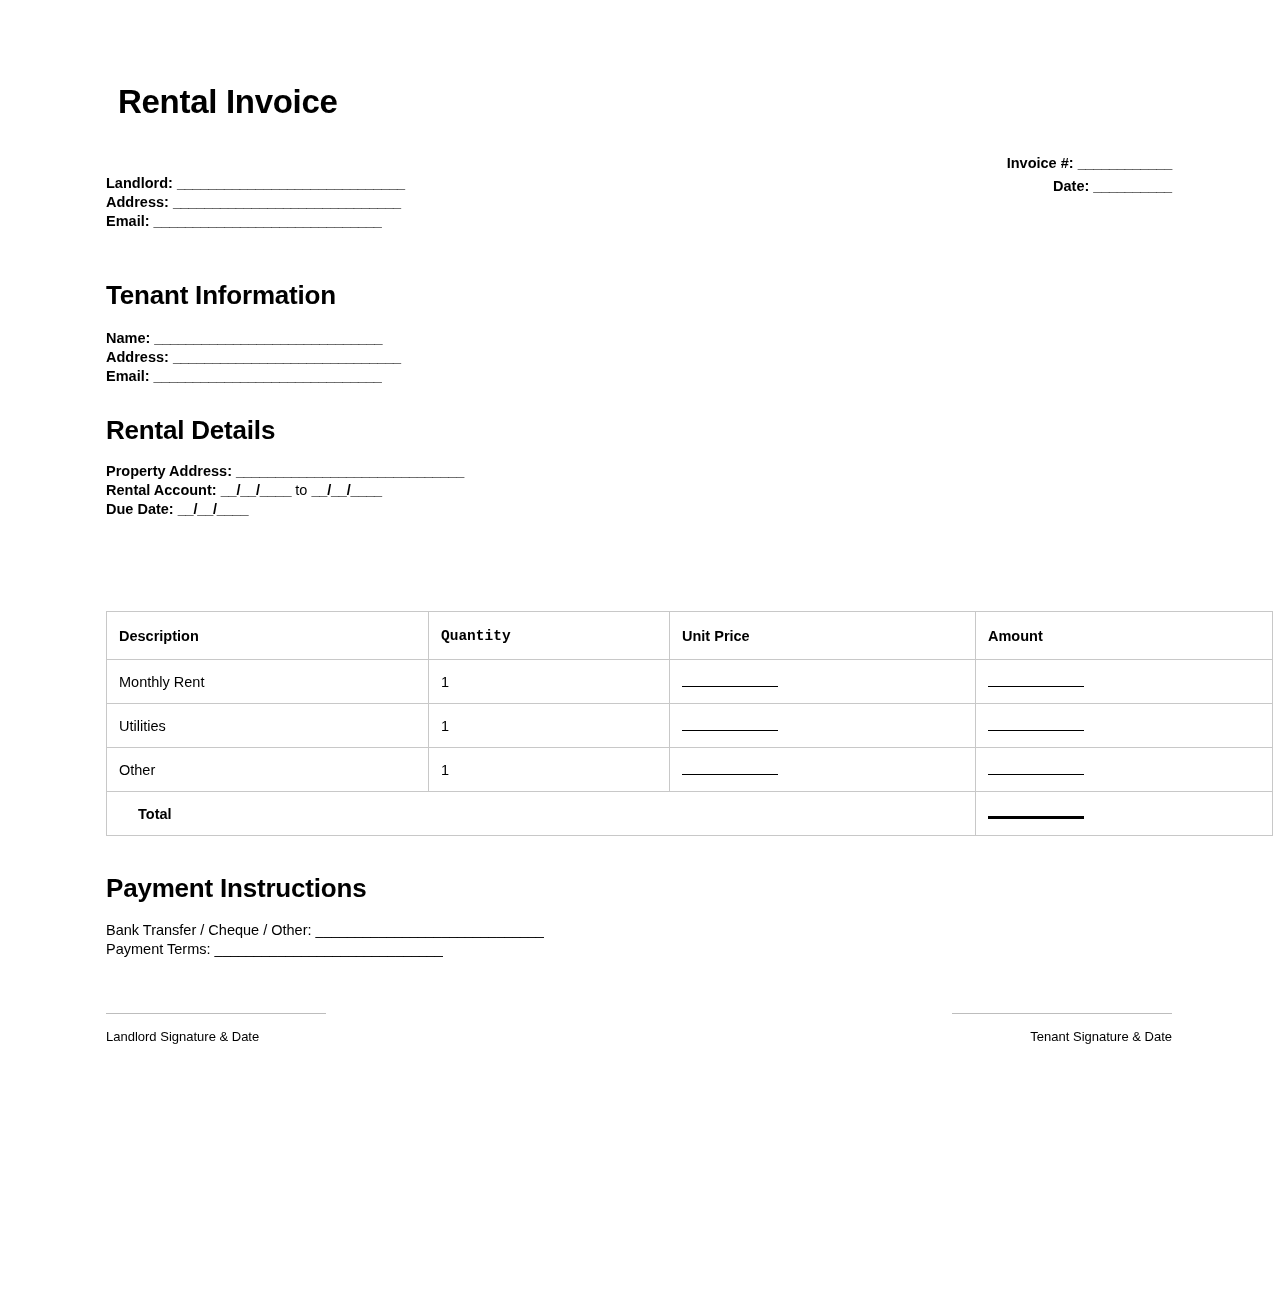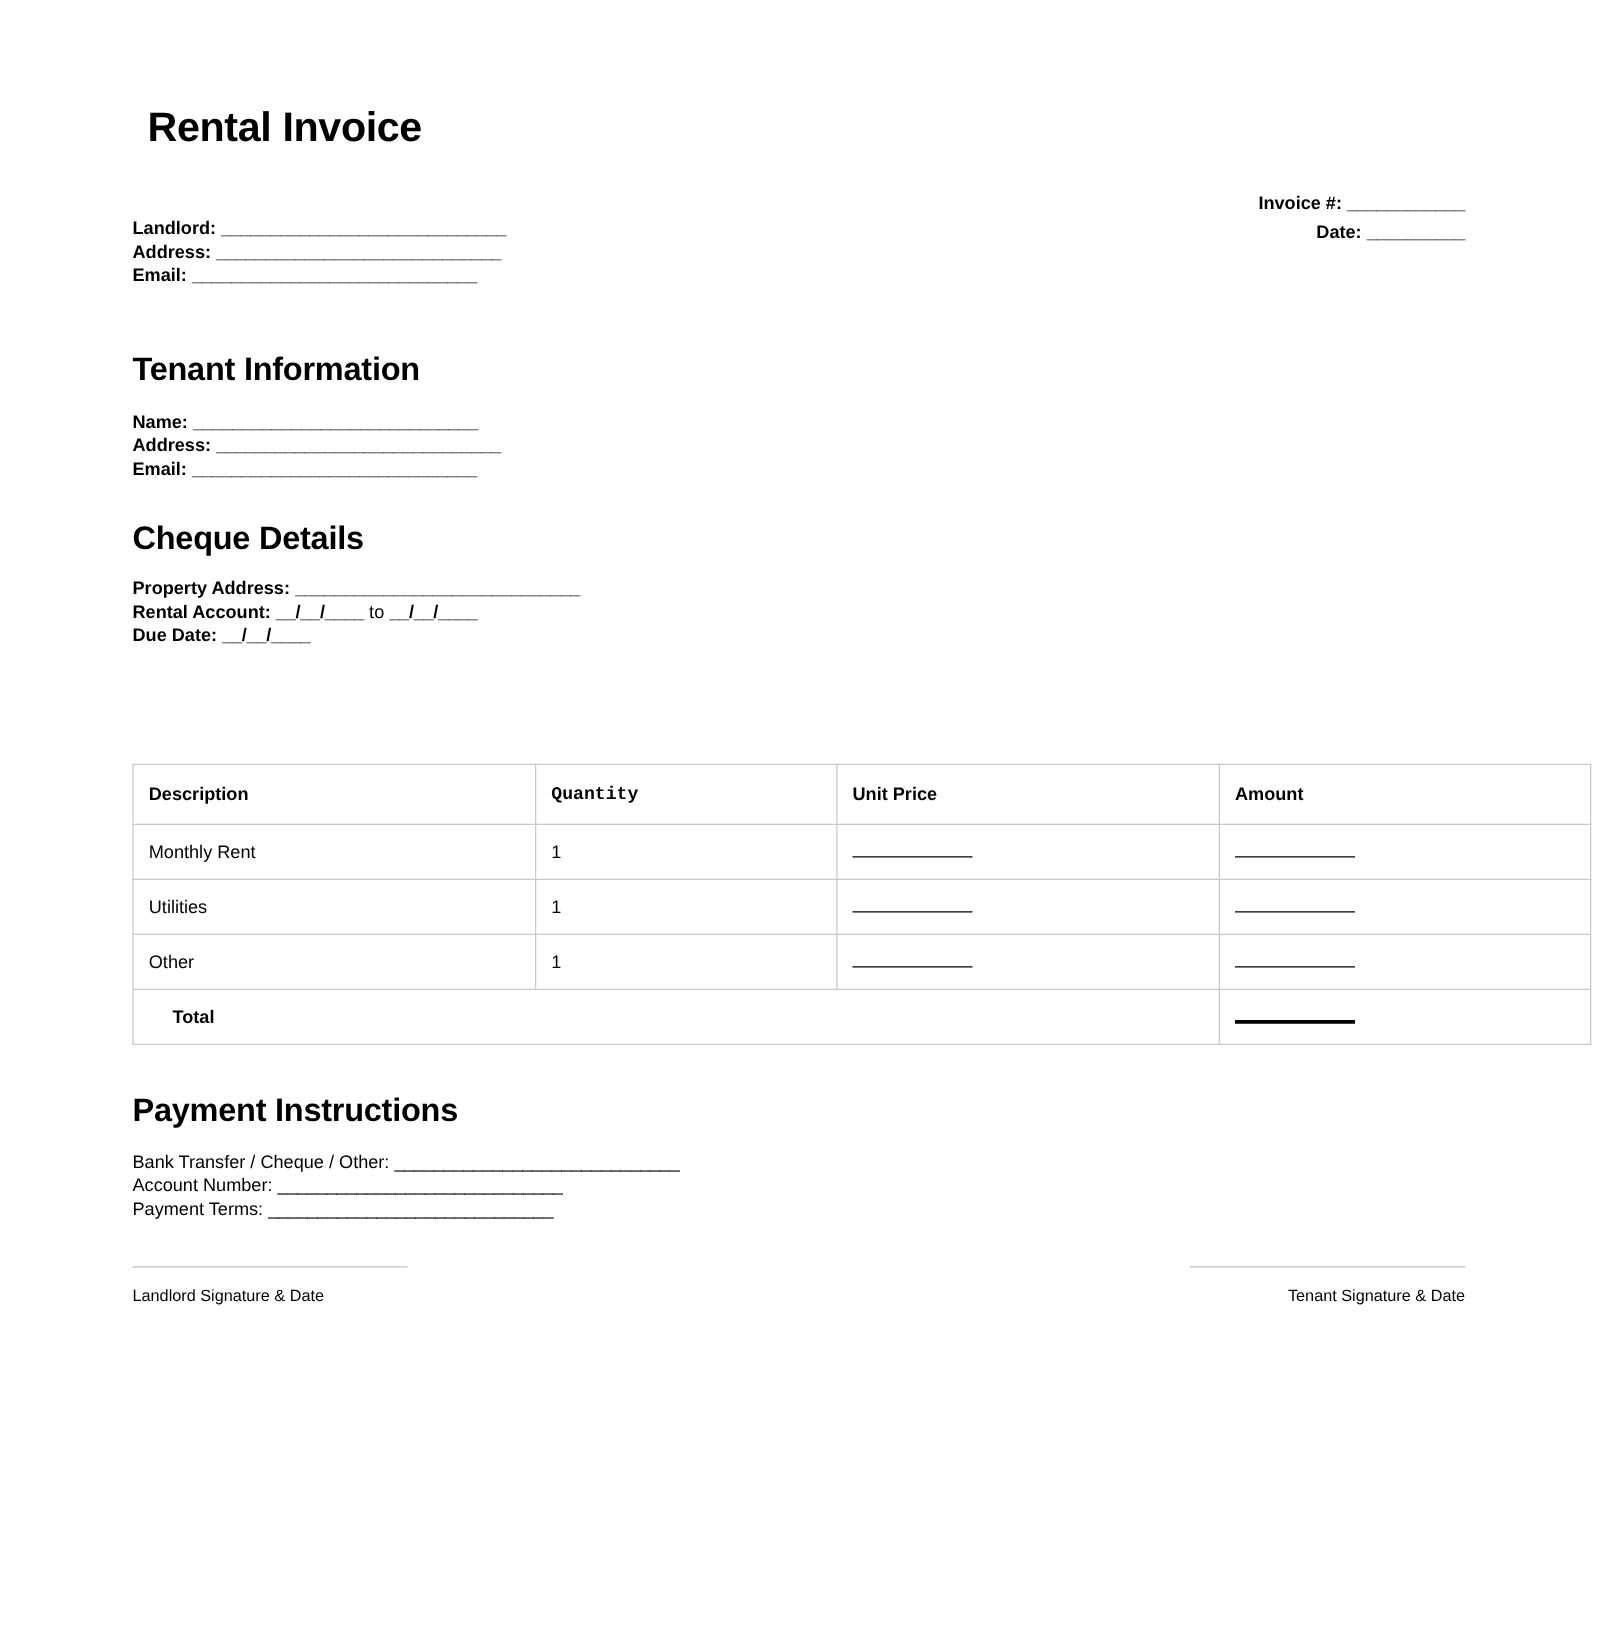--- a/index.html
+++ b/index.html
@@ -211,21 +211,21 @@
       <span class="fill field-label">_____________________________</span>
     </div>
     <div class="field-row">
       <span class="field-label">Email:</span>
       <span class="fill field-label">_____________________________</span>
     </div>
   </div>
 
   <div class="sp-after-tenant"></div>
 
-  <h2 class="section-heading">Cheque Details</h2>
+  <h2 class="section-heading">Rental Details</h2>
   <div class="sp-after-rental-head"></div>
 
   <div class="field-list">
     <div class="field-row">
       <span class="field-label">Property Address:</span>
       <span class="fill field-label">_____________________________</span>
     </div>
     <div class="field-row">
       <span class="field-label">Rental Account:</span>
       <span class="fill field-label">__/__/____</span>
@@ -281,24 +281,20 @@
 
   <h2 class="section-heading">Payment Instructions</h2>
   <div class="sp-after-pay-head"></div>
 
   <div class="field-list">
     <div class="field-row">
       <span class="field-label regular">Bank Transfer / Cheque / Other:</span>
       <span class="fill">_____________________________</span>
     </div>
     <div class="field-row">
-      <span class="field-label regular">Account Number:</span>
-      <span class="fill">_____________________________</span>
-    </div>
-    <div class="field-row">
       <span class="field-label regular">Payment Terms:</span>
       <span class="fill">_____________________________</span>
     </div>
   </div>
 
   <div class="signatures">
     <div class="sig-block">
       <div class="sig-rule"></div>
       <div class="sig-label">Landlord Signature &amp; Date</div>
     </div>

